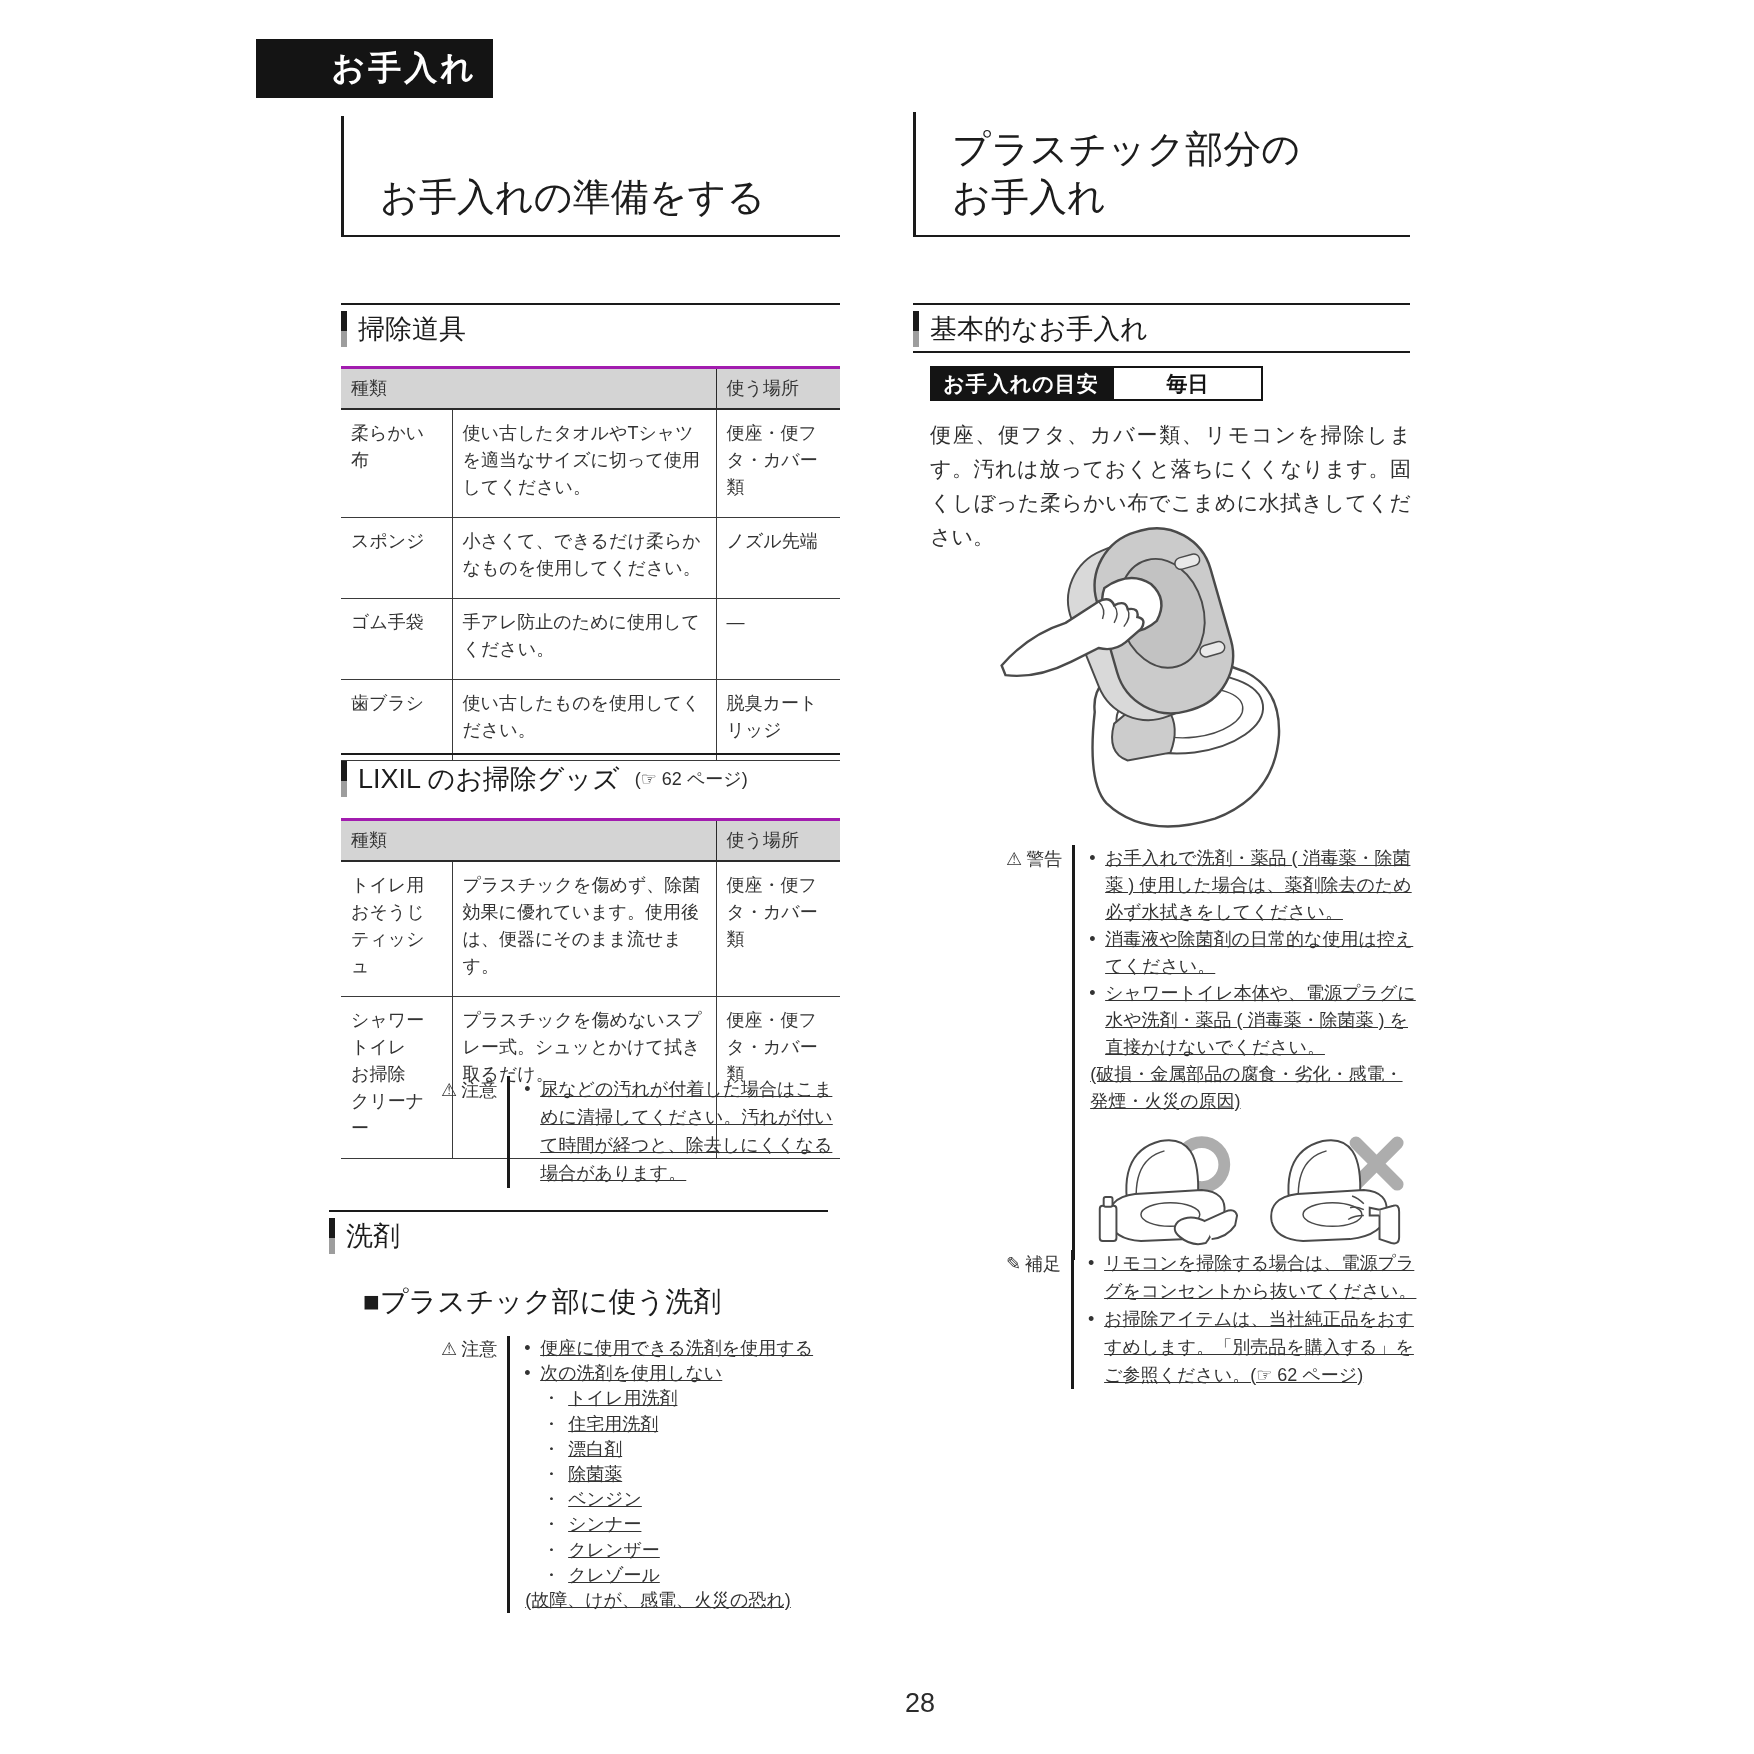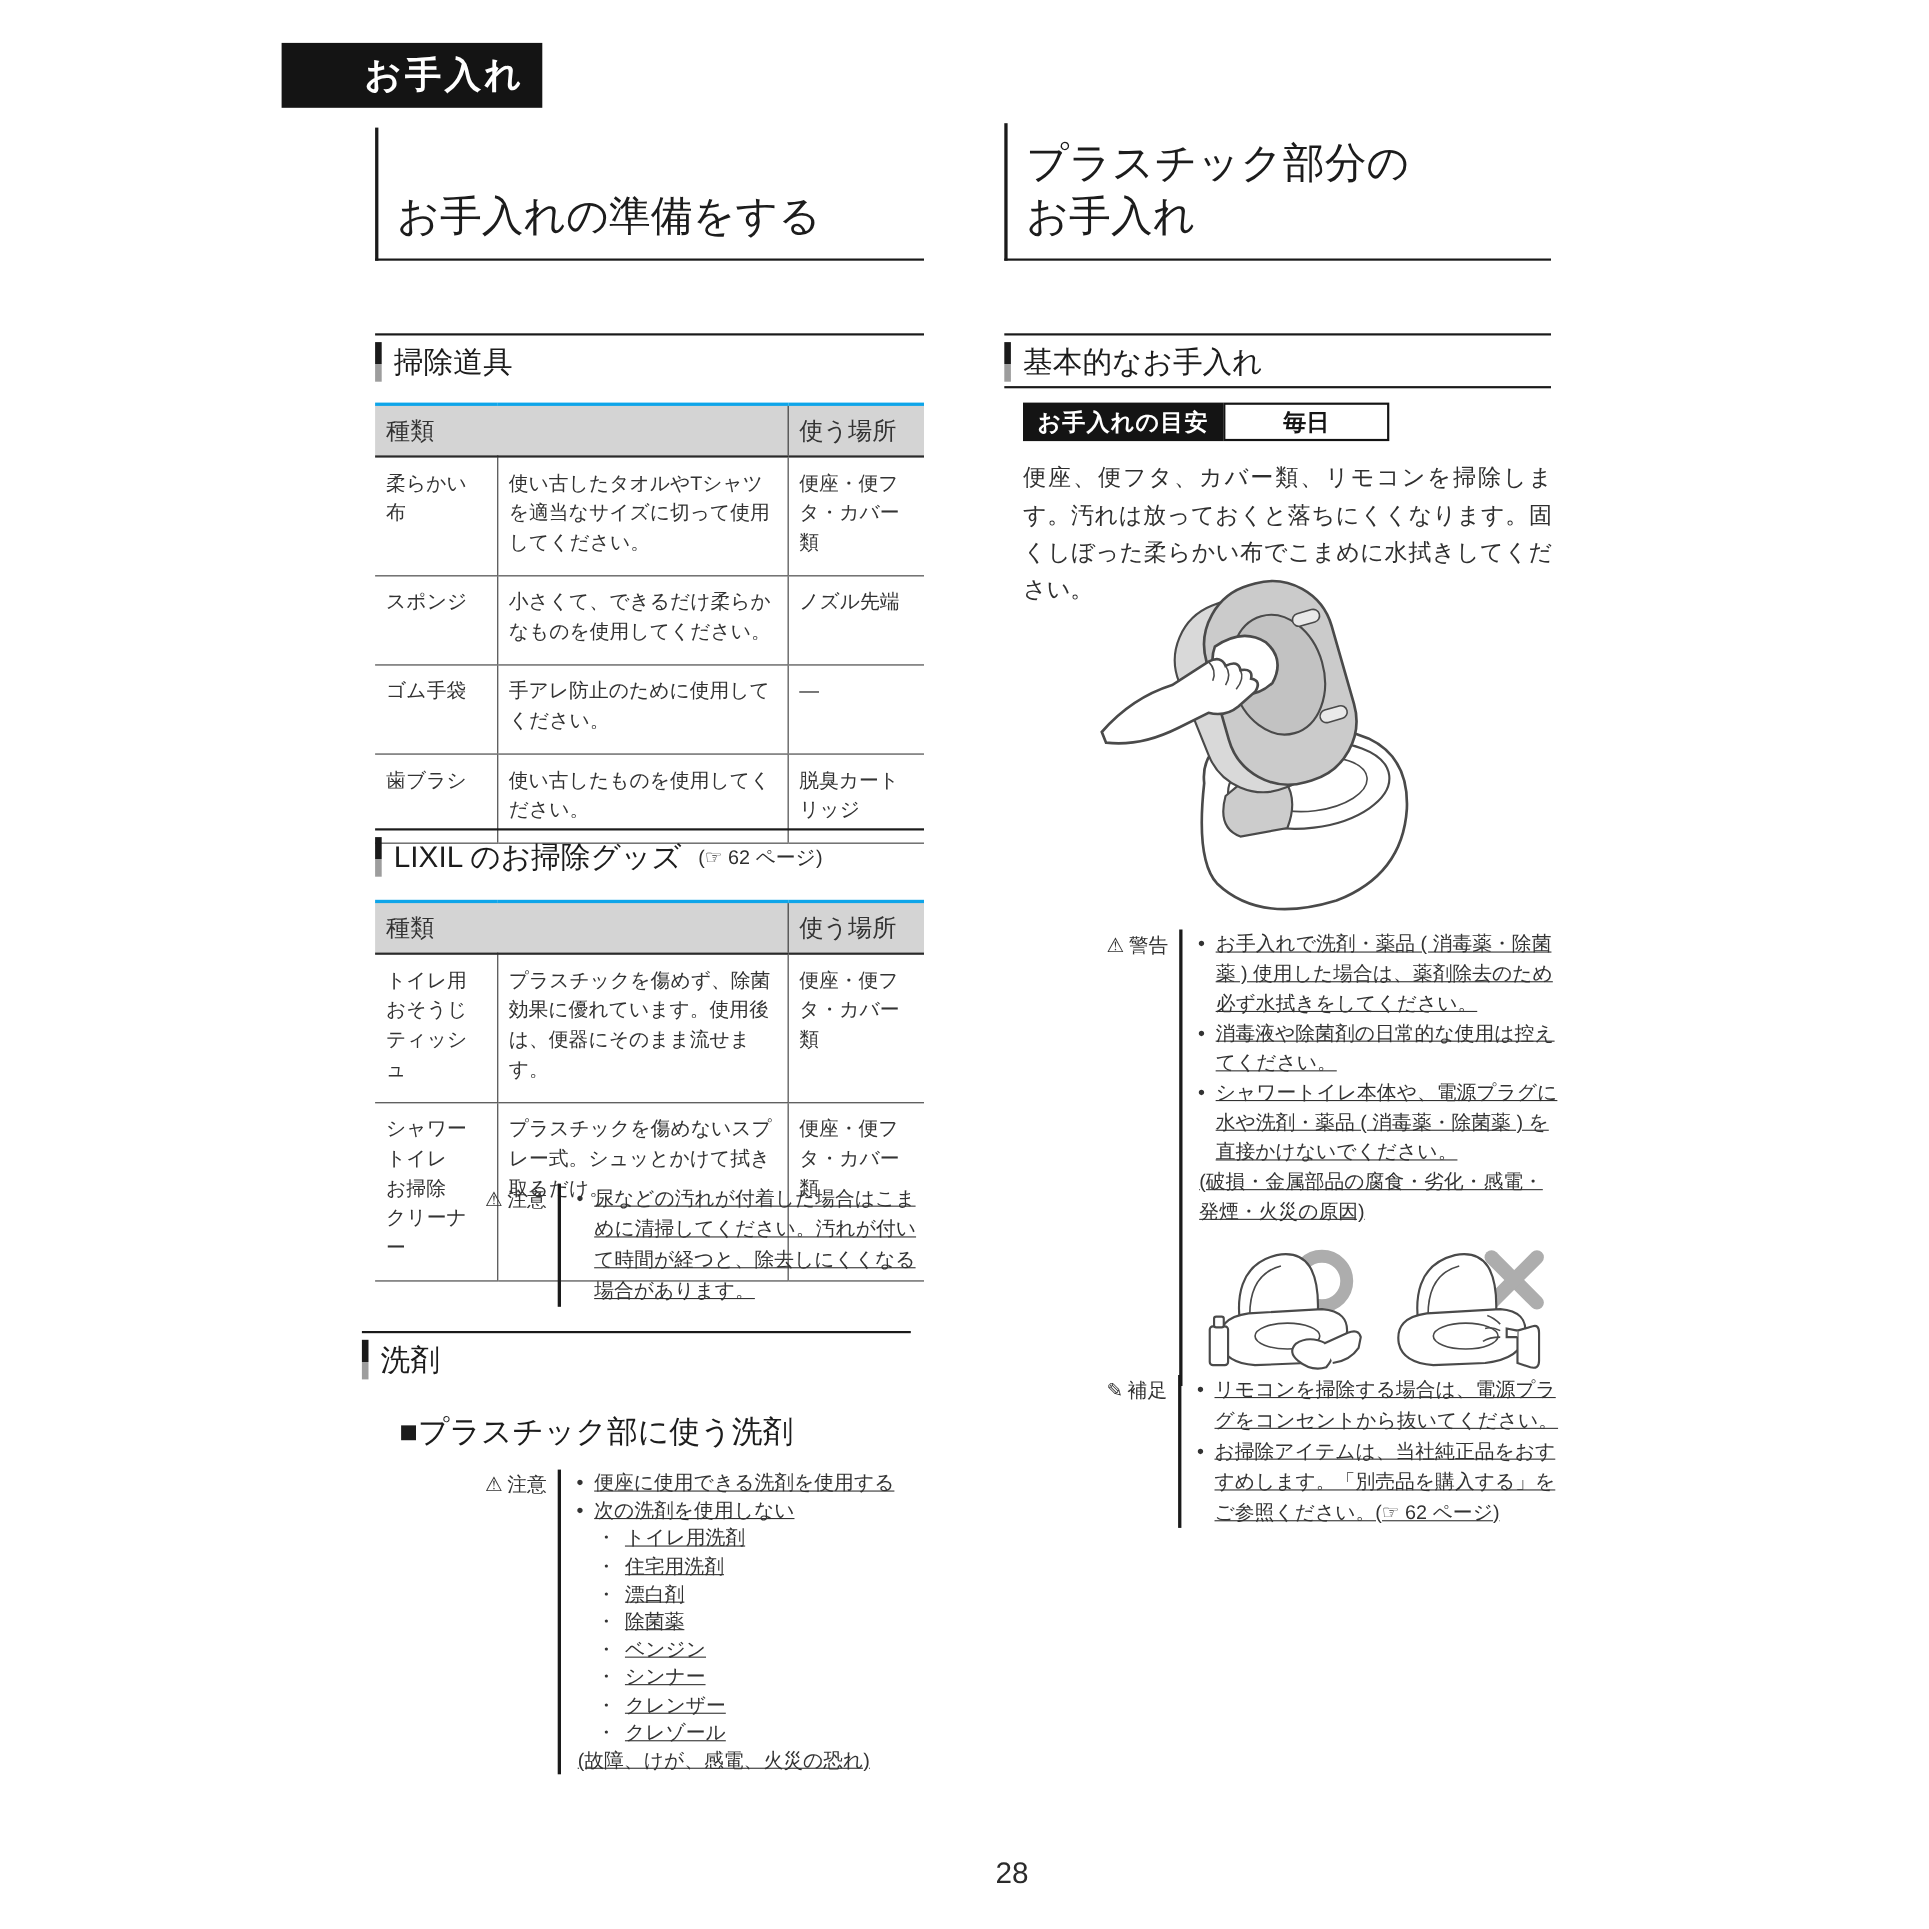--- a/index.html
+++ b/index.html
@@ -7,43 +7,43 @@
         font-family:"Liberation Sans","DejaVu Sans",sans-serif;color:#2b2b2b;}
 
   
   .tab{position:absolute;left:256px;top:39px;width:237px;height:59px;background:#141414;
        color:#fff;font-size:33px;font-weight:bold;letter-spacing:3px;
        display:flex;align-items:center;justify-content:flex-end;padding-right:16px;box-sizing:border-box;}
 
   
   .title{position:absolute;border-left:3px solid #1a1a1a;border-bottom:2px solid #1a1a1a;
          box-sizing:border-box;display:flex;flex-direction:column;justify-content:flex-end;
-         padding:0 0 13px 17px;font-size:38px;line-height:1.28;color:#1c1c1c;}
+         padding:0 0 13px 36px;font-size:38px;line-height:1.28;color:#1c1c1c;}
   #left-title{left:341px;top:116px;width:499px;height:121px;}
   #right-title{left:913px;top:112px;width:497px;height:125px;}
 
   
   .sec{position:absolute;border-top:2px solid #1a1a1a;padding-top:6px;box-sizing:border-box;}
   .sec-row{display:flex;align-items:center;gap:11px;}
   .sec-bar{width:6px;height:36px;flex:0 0 auto;
            background:linear-gradient(#1a1a1a 0 55%, #9d9d9d 55% 100%);}
   .sec-title{font-size:27px;color:#1c1c1c;white-space:nowrap;}
   .sec-ref{font-size:18px;color:#2e2e2e;margin-left:4px;white-space:nowrap;}
   #sec-tools{left:341px;top:303px;width:499px;}
   #sec-lixil{left:341px;top:753px;width:499px;}
   #sec-detergent{left:329px;top:1210px;width:499px;}
   #sec-basic{left:913px;top:303px;width:497px;border-bottom:2px solid #1a1a1a;padding-bottom:4px;}
 
   
   .man-table{position:absolute;border-collapse:collapse;table-layout:fixed;
              font-size:18px;line-height:1.5;color:#333;}
   #table-tools{left:341px;top:366px;width:499px;}
   #table-lixil{left:341px;top:818px;width:499px;}
-  .man-table th{background:#d4d4d4;border-top:3px solid #0ea5e9;border-bottom:2px solid #2a2a2a;
-                font-weight:normal;text-align:left;padding:6px 10px;font-size:22px;}
+  .man-table th{background:#d4d4d4;border-top:3px solid #a21caf;border-bottom:2px solid #2a2a2a;
+                font-weight:normal;text-align:left;padding:6px 10px;font-size:18px;}
   .man-table th.col-place{border-left:1px solid #2a2a2a;}
   .man-table td{border-bottom:1px solid #3a3a3a;padding:10px 10px 16px;vertical-align:top;}
   .man-table td.cell-desc,.man-table td.cell-place{border-left:1px solid #3a3a3a;}
   .cell-type{white-space:pre-line;}
 
   
   .note{position:absolute;display:flex;align-items:stretch;font-size:18px;line-height:1.55;
         color:#333;box-sizing:border-box;}
   .note-label{flex:0 0 auto;white-space:nowrap;padding-top:1px;}
   .note-label .ic{font-size:18px;margin-right:4px;}

